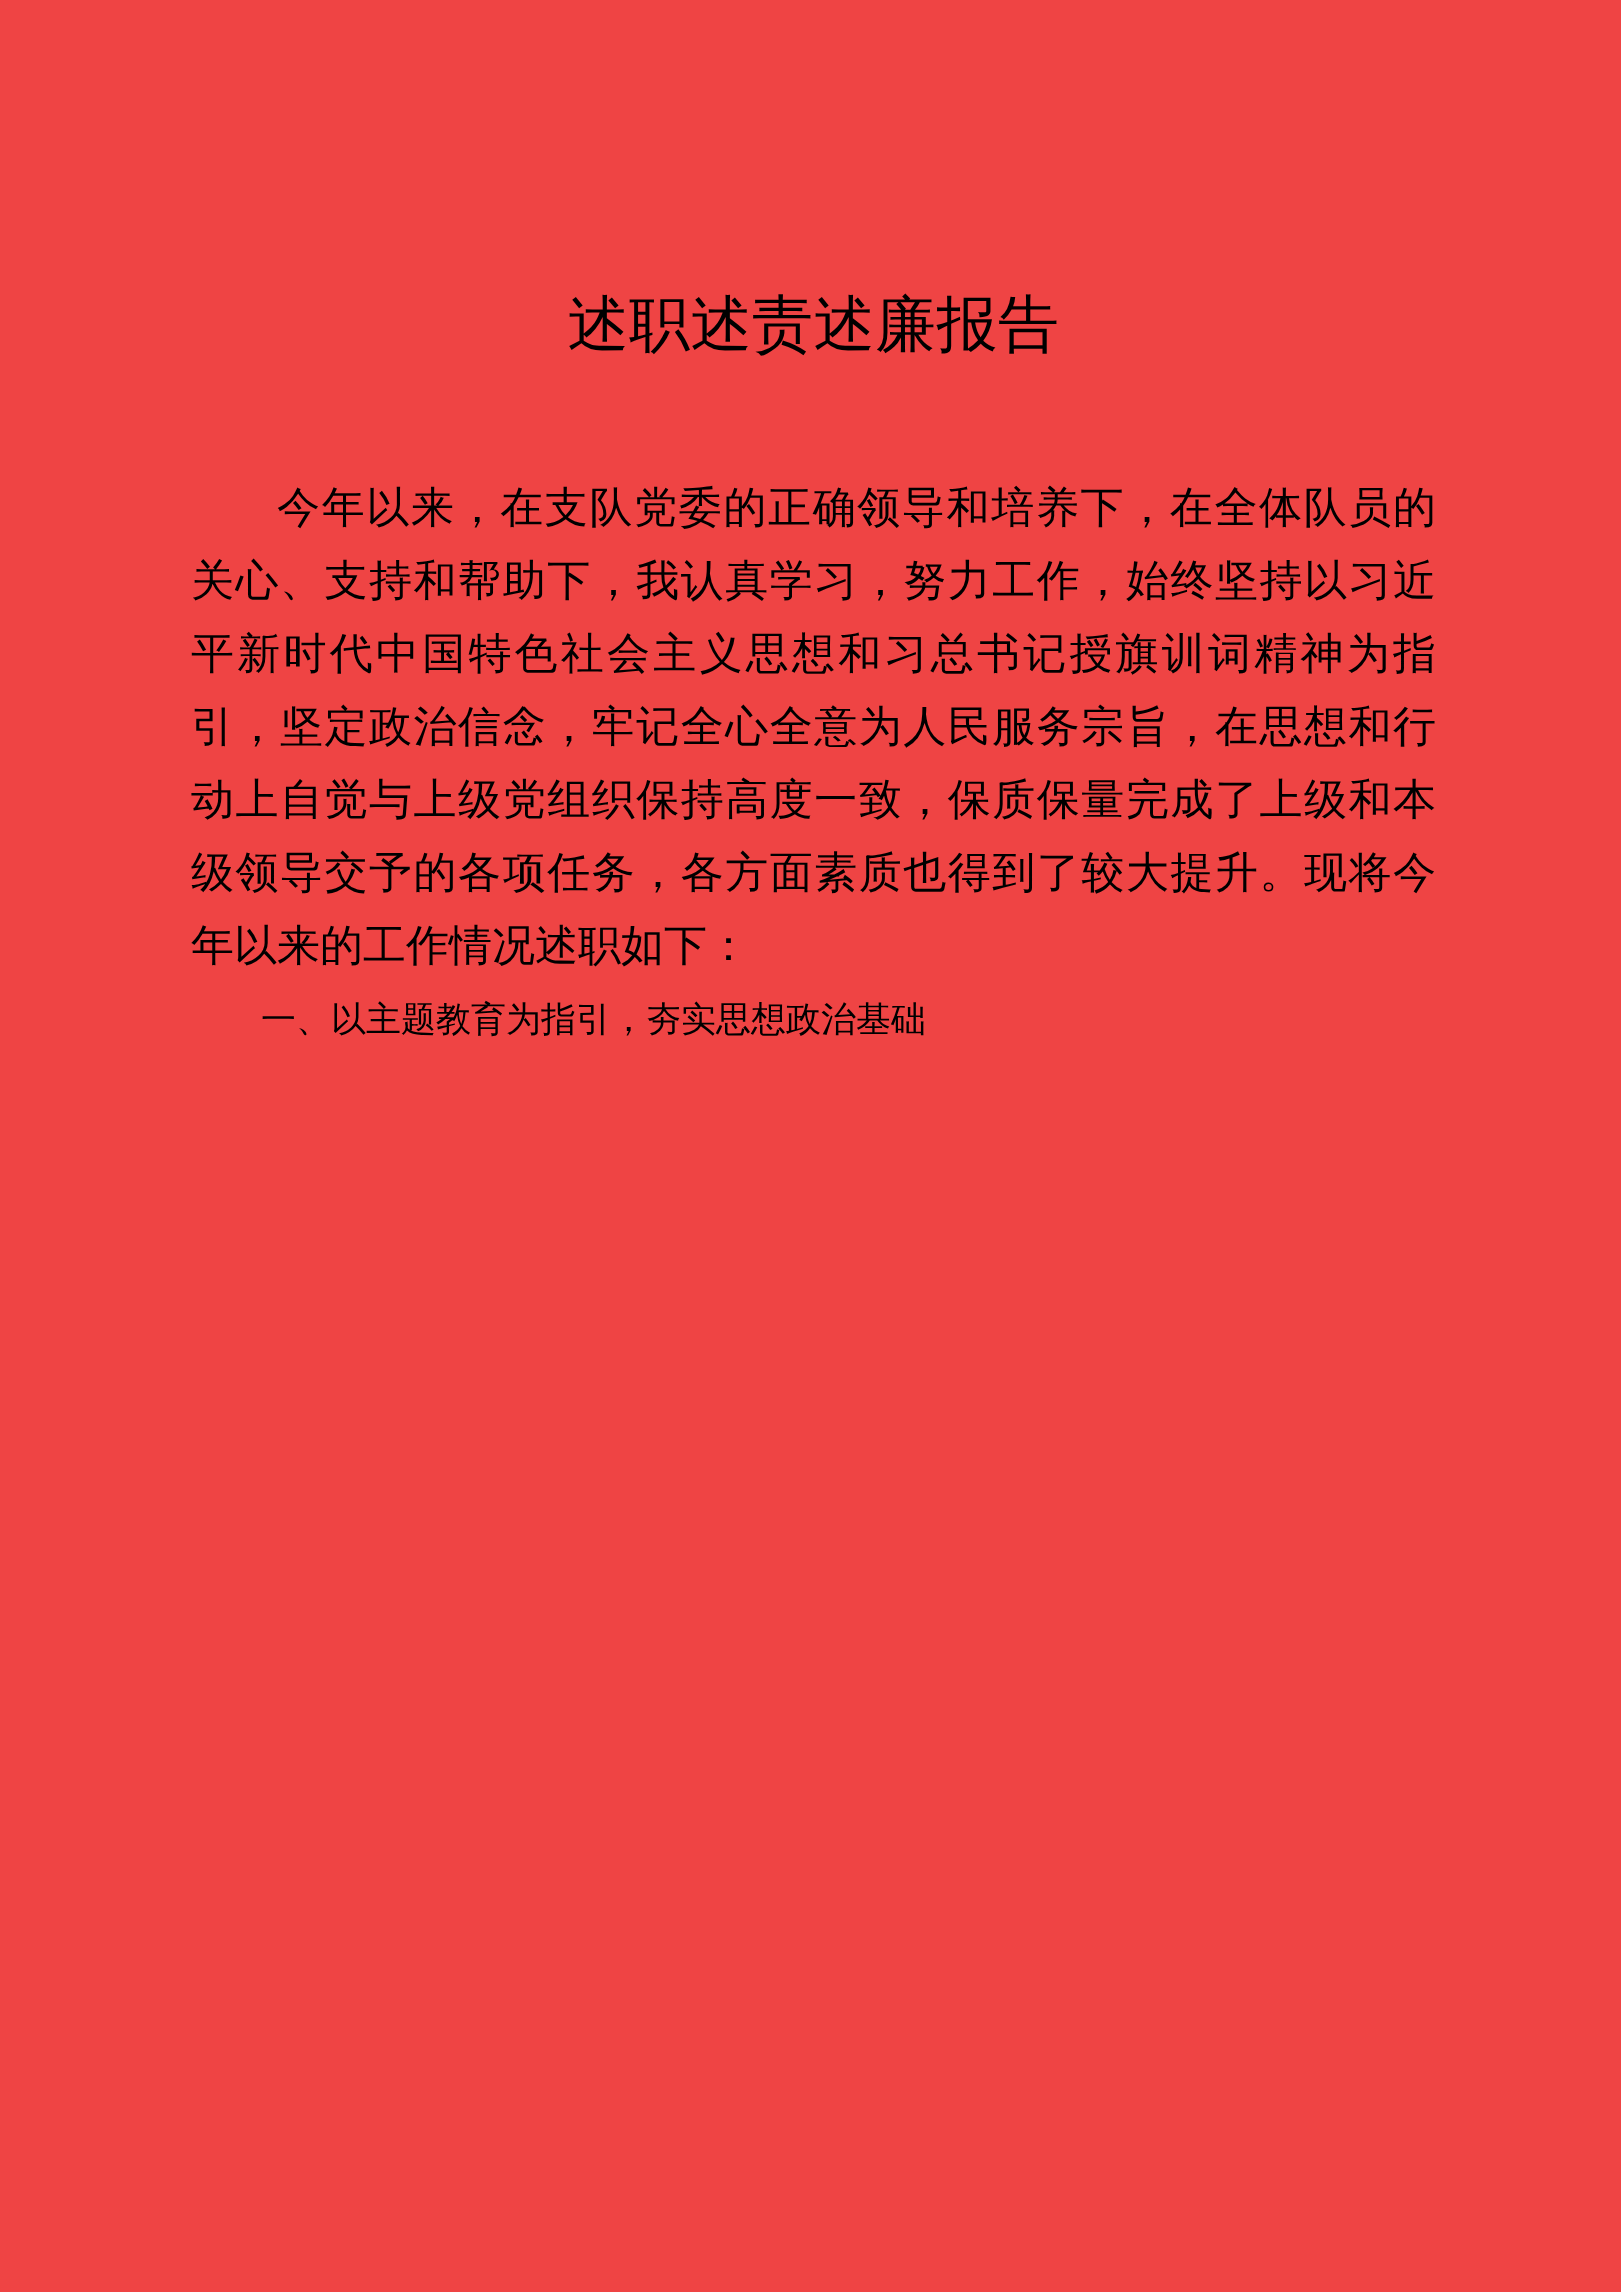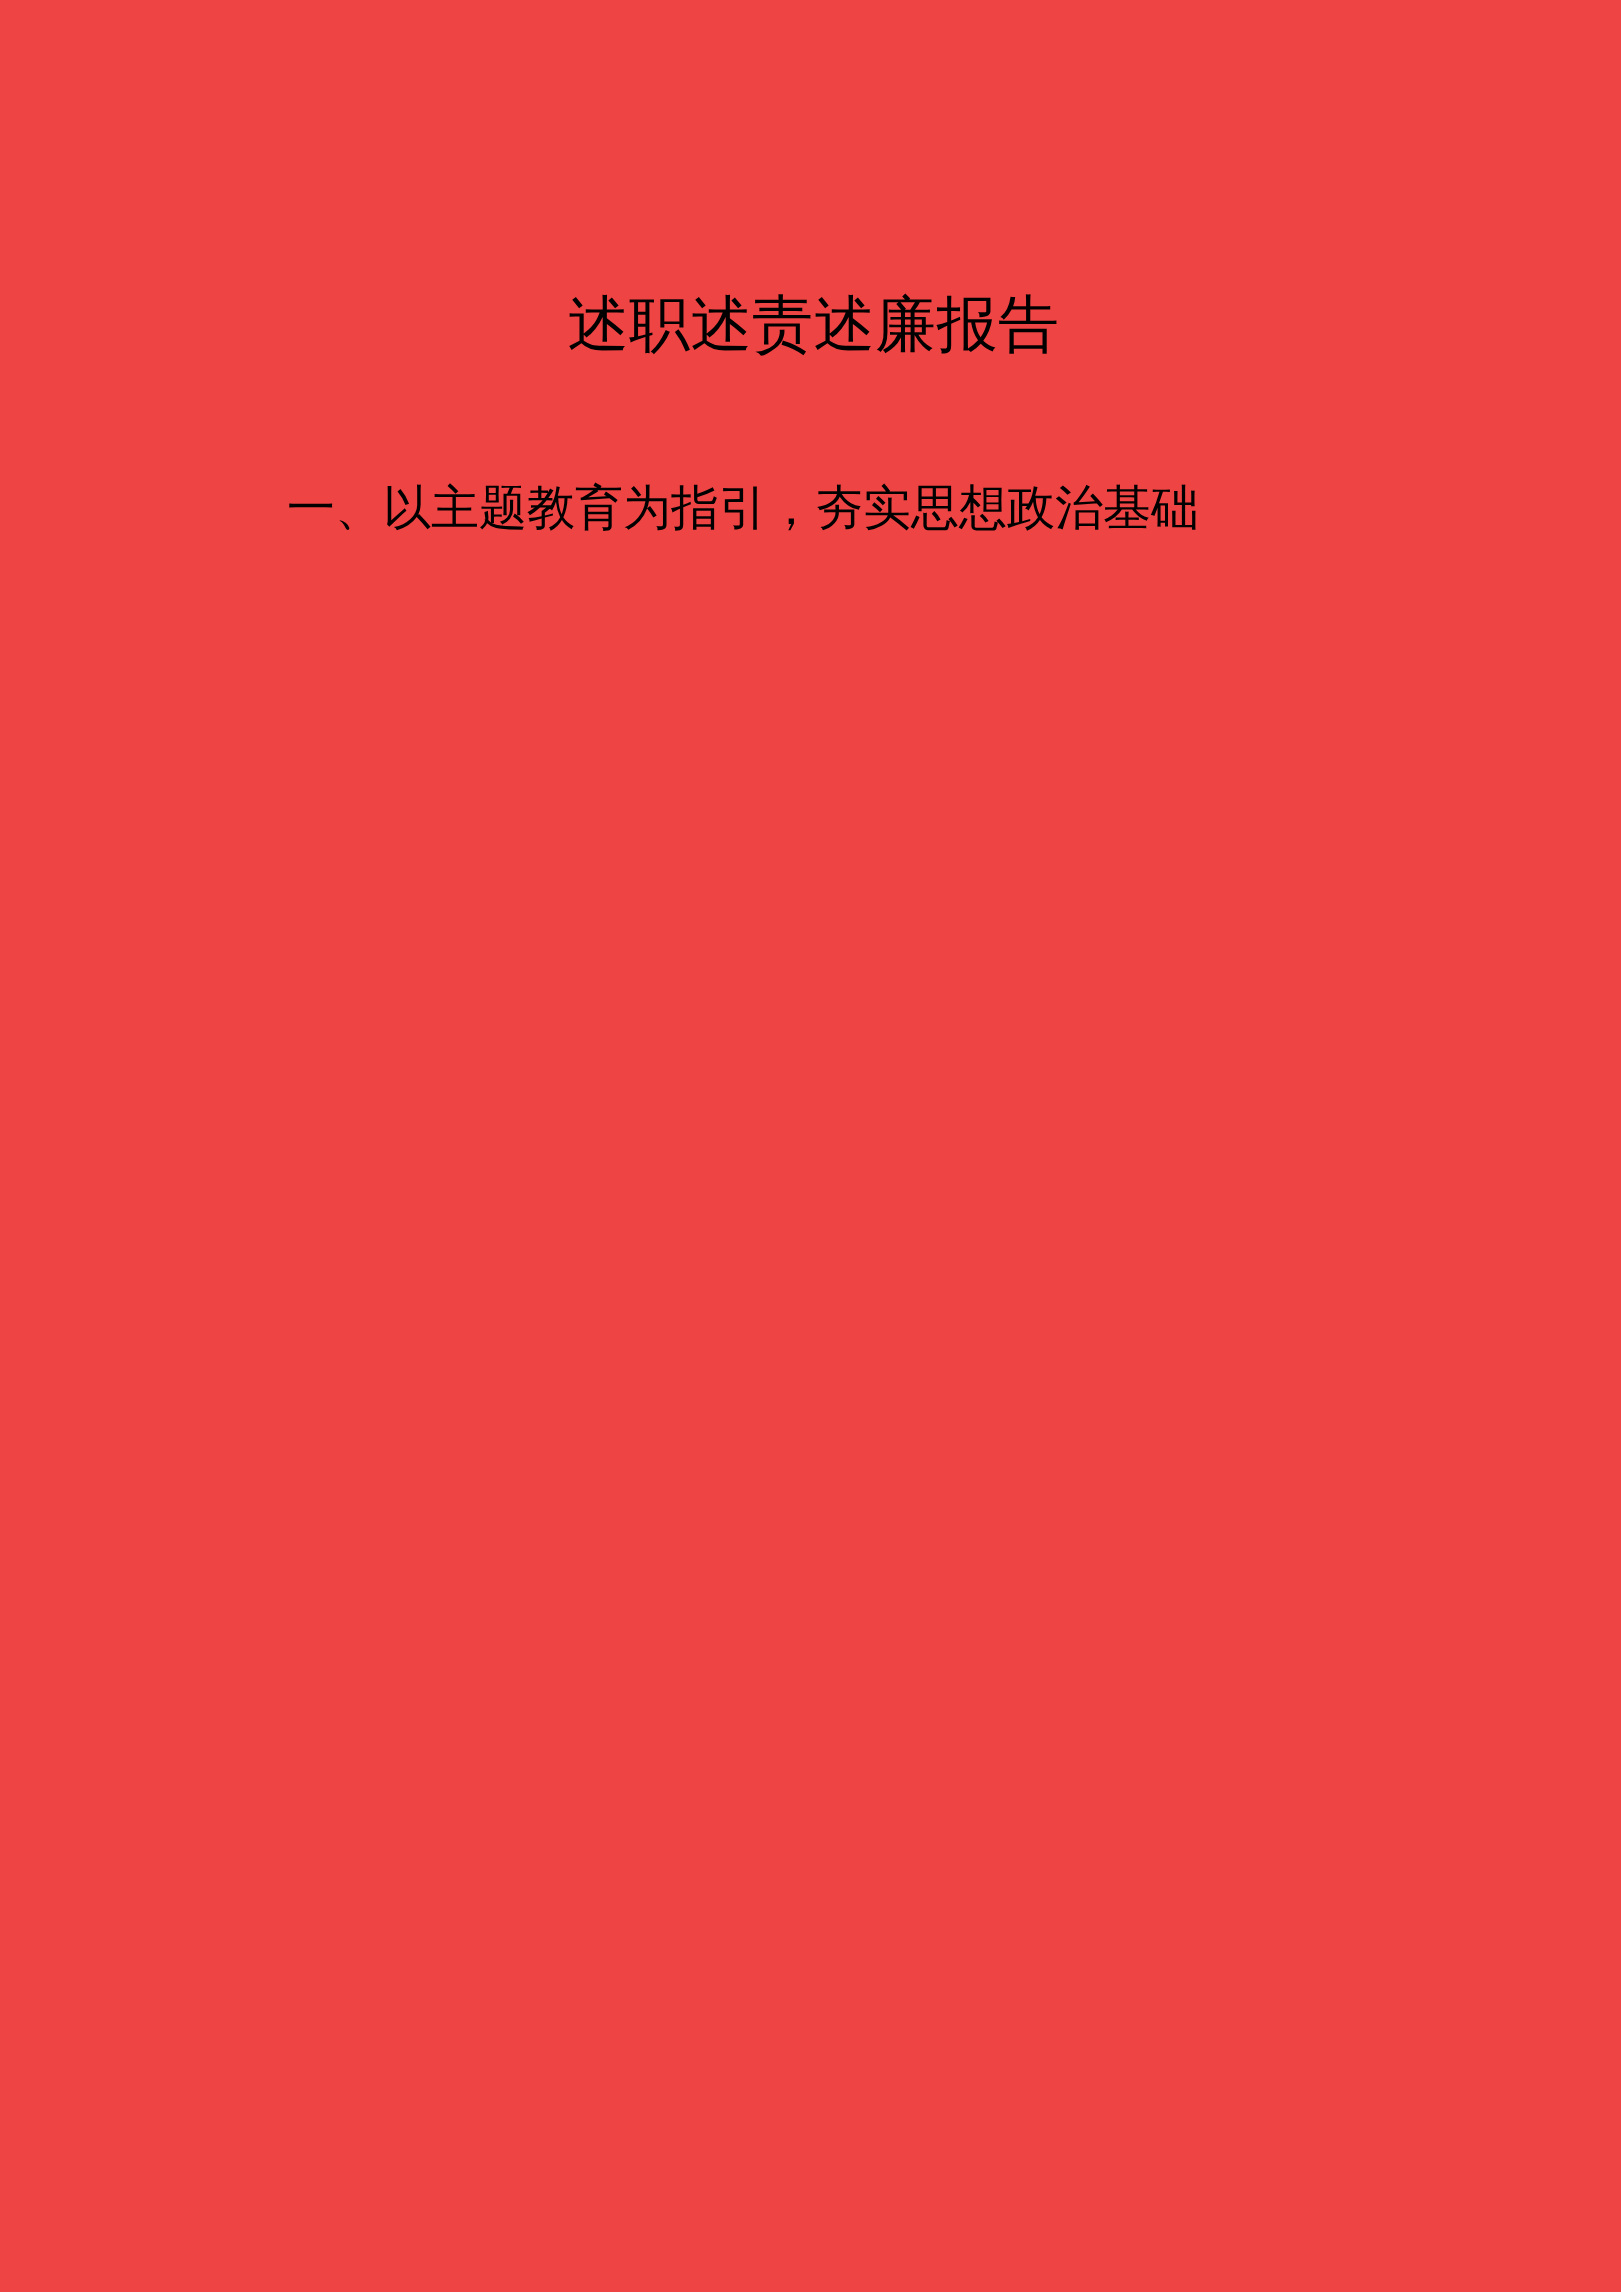--- a/index.html
+++ b/index.html
@@ -48,21 +48,21 @@
     text-align-last: left;
     text-justify: inter-ideograph;
     letter-spacing: 0px;
     word-break: break-all;
   }
   .para.indent {
     text-indent: 2em;
   }
   .heading-para {
     margin: 0;
-    font-size: 48px;
+    font-size: 35px;
     line-height: 73px;
     text-indent: 2em;
     letter-spacing: 0px;
     word-break: break-all;
   }
   .para + .para,
   .para + .heading-para,
   .heading-para + .para {
     margin-top: 0px;
   }
@@ -70,20 +70,21 @@
 </head>
 <body>
 
 <div class="page">
   <div class="content">
 
     <h1 class="doc-title">述职述责述廉报告</h1>
 
     <div class="body-block">
 
+      <p class="para indent">今年以来，在支队党委的正确领导和培养下，在全体队员的关心、支持和帮助下，我认真学习，努力工作，始终坚持以习近平新时代中国特色社会主义思想和习总书记授旗训词精神为指引，坚定政治信念，牢记全心全意为人民服务宗旨，在思想和行动上自觉与上级党组织保持高度一致，保质保量完成了上级和本级领导交予的各项任务，各方面素质也得到了较大提升。现将今年以来的工作情况述职如下：</p>
 
       <p class="heading-para">一、以主题教育为指引，夯实思想政治基础</p>
 
 
     </div>
   </div>
 </div>
 
 
 </body></html>

